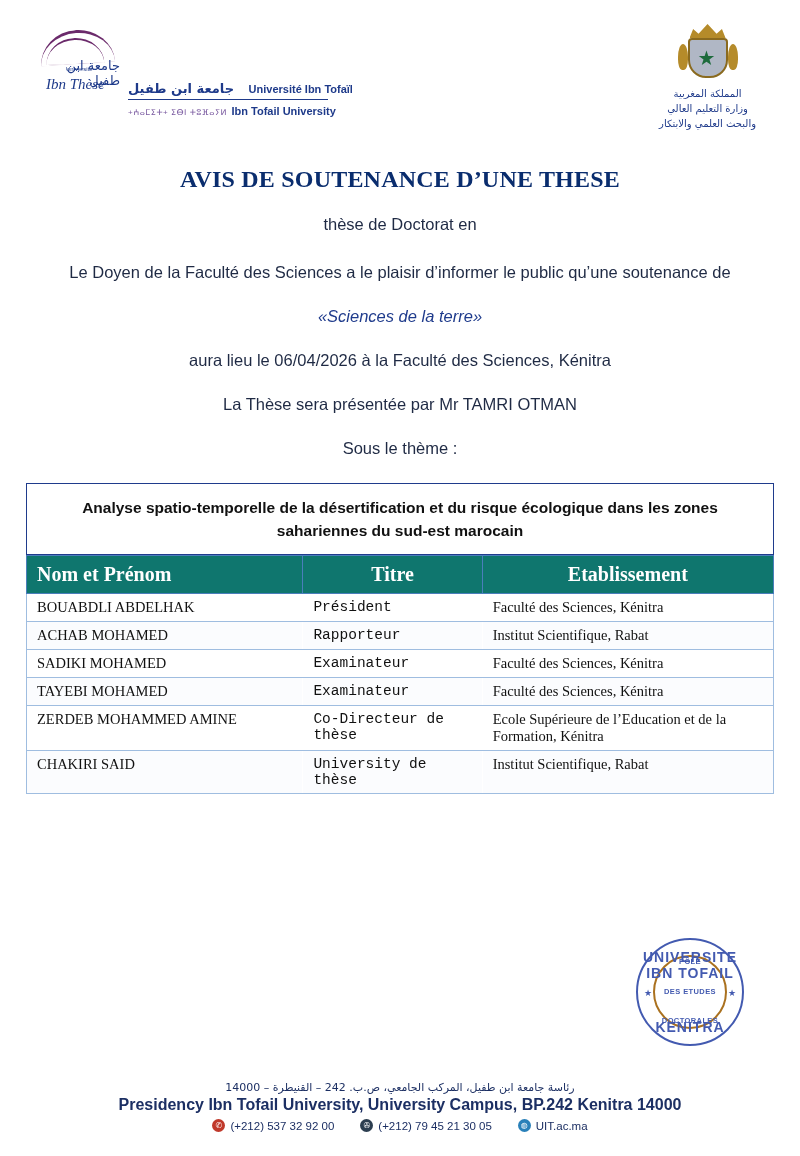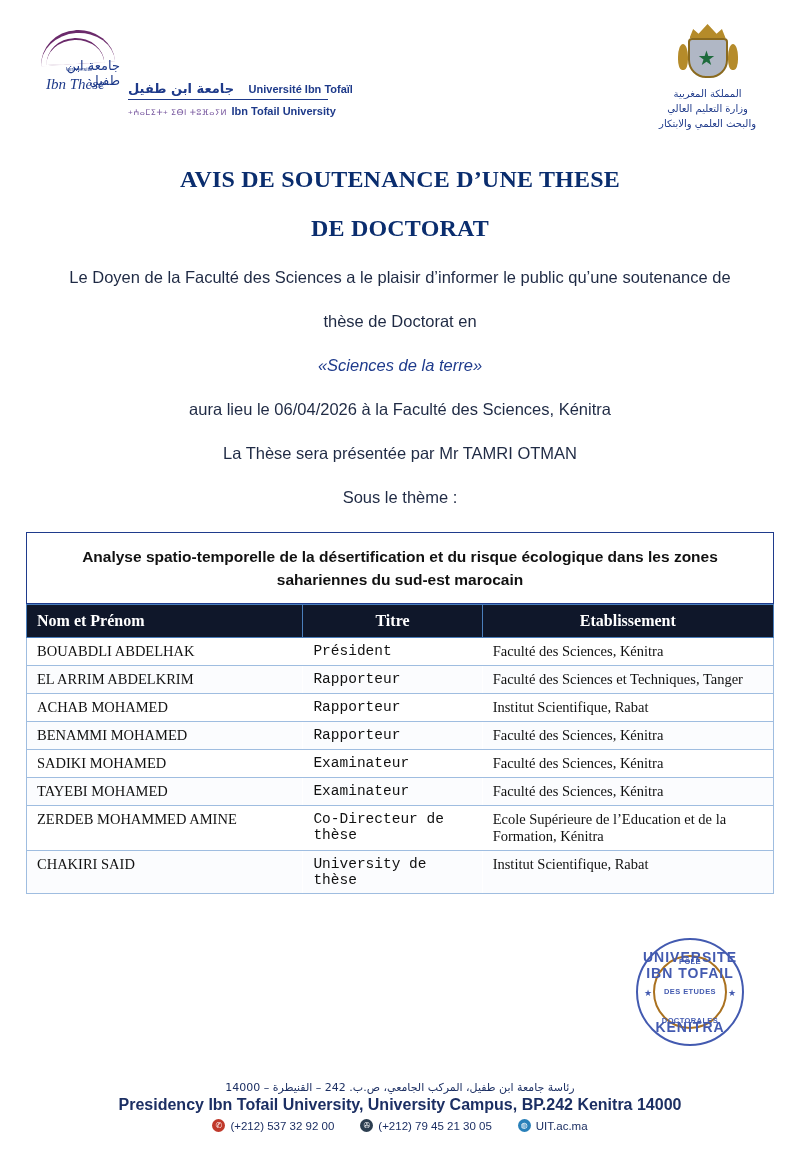--- a/index.html
+++ b/index.html
@@ -190,24 +190,24 @@
   }
 
   
   table.jury {
     width: 100%;
     border-collapse: collapse;
     font-family: "Liberation Serif", serif;
     font-size: 14.5px;
   }
   table.jury thead th {
-    background: #0f172a;
+    background: #0f766e;
     color: #ffffff;
     font-weight: bold;
-    font-size: 16px;
+    font-size: 20px;
     padding: 7px 10px;
     text-align: left;
     border: 1px solid #4a7ebb;
   }
   table.jury thead th.c { text-align: center; }
   table.jury tbody td {
     padding: 5px 10px;
     border-bottom: 1px solid #9fbde0;
     border-left: 1px solid #ffffff;
     border-right: 1px solid #ffffff;
@@ -346,25 +346,24 @@
         <div class="lion-r"></div>
       </div>
       <div class="ministry-ar">المملكة المغربية</div>
       <div class="ministry-ar">وزارة التعليم العالي</div>
       <div class="ministry-ar">والبحث العلمي والابتكار</div>
     </div>
   </div>
 
   <h1 class="title">
     <span>AVIS DE SOUTENANCE D’UNE THESE</span>
-    <span class="line2">DE DOCTORAT</span>
   </h1>
 
+  <div class="body-line">thèse de Doctorat en</div>
   <div class="body-line first">Le Doyen de la Faculté des Sciences a le plaisir d’informer le public qu’une soutenance de</div>
-  <div class="body-line">thèse de Doctorat en</div>
   <div class="body-line theme-label">«Sciences de la terre»</div>
   <div class="body-line">aura lieu le 06/04/2026 à la Faculté des Sciences, Kénitra</div>
   <div class="body-line">La Thèse sera présentée par Mr TAMRI OTMAN</div>
   <div class="body-line">Sous le thème :</div>
 
   <div class="subject-box">Analyse spatio-temporelle de la désertification et du risque écologique dans les zones sahariennes du sud-est marocain</div>
 
 
   <table class="jury">
     <thead>
@@ -374,33 +373,23 @@
         <th class="c">Etablissement</th>
       </tr>
     </thead>
     <tbody id="jury-body">
         <tr>
           <td class="col-nom">BOUABDLI ABDELHAK</td>
           <td class="col-titre">Président</td>
           <td class="col-etab">Faculté des Sciences, Kénitra</td>
         </tr>
         <tr>
-          <td class="col-nom">EL ARRIM ABDELKRIM</td>
-          <td class="col-titre">Rapporteur</td>
-          <td class="col-etab">Faculté des Sciences et Techniques, Tanger</td>
-        </tr>
-        <tr>
           <td class="col-nom">ACHAB MOHAMED</td>
           <td class="col-titre">Rapporteur</td>
           <td class="col-etab">Institut Scientifique, Rabat</td>
-        </tr>
-        <tr>
-          <td class="col-nom">BENAMMI MOHAMED</td>
-          <td class="col-titre">Rapporteur</td>
-          <td class="col-etab">Faculté des Sciences, Kénitra</td>
         </tr>
         <tr>
           <td class="col-nom">SADIKI MOHAMED</td>
           <td class="col-titre">Examinateur</td>
           <td class="col-etab">Faculté des Sciences, Kénitra</td>
         </tr>
         <tr>
           <td class="col-nom">TAYEBI MOHAMED</td>
           <td class="col-titre">Examinateur</td>
           <td class="col-etab">Faculté des Sciences, Kénitra</td>

